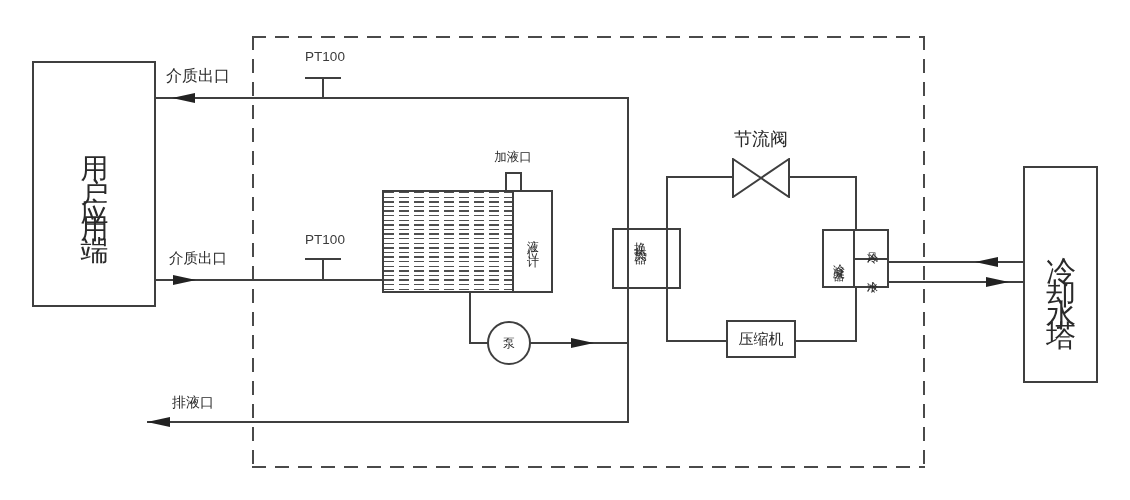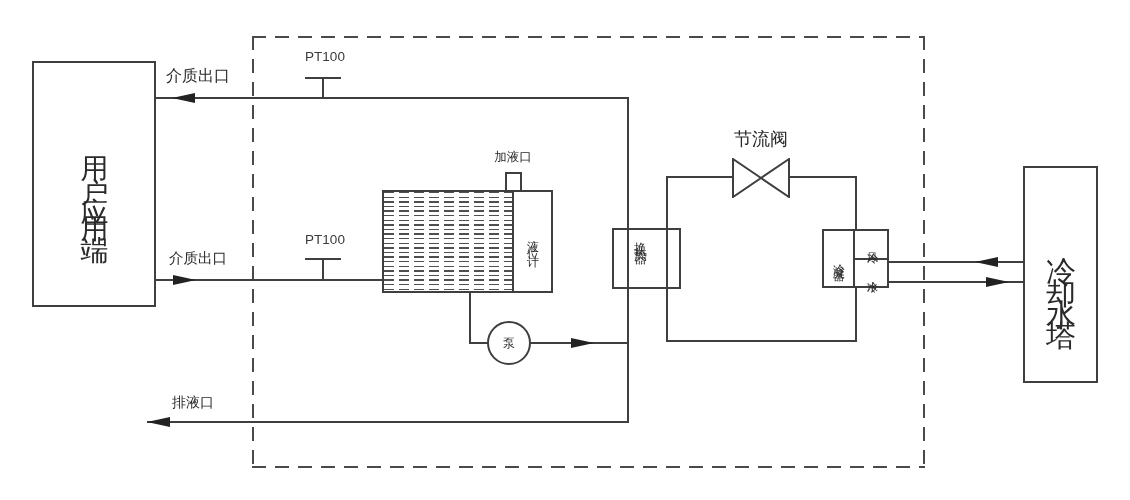--- a/index.html
+++ b/index.html
@@ -103,20 +103,23 @@
 
   <div class="abs" style="left:612px; top:228px; width:69px; height:61px; border:2px solid #3f3f3f; box-sizing:border-box; z-index:2;"></div>
   <div class="label chip vtext" style="left:640px; top:232px; font-size:13px; letter-spacing:5px; z-index:3;">换热器</div>
 
   <svg class="abs" style="left:732px; top:158px; z-index:2;" width="58" height="40" viewBox="0 0 58 40">
     <path d="M1,1 L29,20 L1,39 Z" fill="#ffffff" stroke="#3f3f3f" stroke-width="2"></path>
     <path d="M57,1 L29,20 L57,39 Z" fill="#ffffff" stroke="#3f3f3f" stroke-width="2"></path>
   </svg>
   <div class="label" style="left:761px; top:127px; font-size:18px;">节流阀</div>
 
+  <div class="box center" style="left:726px; top:320px; width:70px; height:38px;">
+    <span style="font-size:15px;">压缩机</span>
+  </div>
 
   <div class="box" style="left:822px; top:229px; width:67px; height:59px; display:flex;">
     <div class="center" style="width:31px; border-right:2px solid #3f3f3f; box-sizing:border-box;">
       <span class="vtext" style="font-size:12px; letter-spacing:3px;">冷凝器</span>
     </div>
     <div style="flex:1; display:flex; flex-direction:column;">
       <div class="center" style="flex:1; border-bottom:2px solid #3f3f3f; box-sizing:border-box;">
         <span class="vtext" style="font-size:11px; letter-spacing:1px;">风冷</span>
       </div>
       <div class="center" style="flex:1;">

